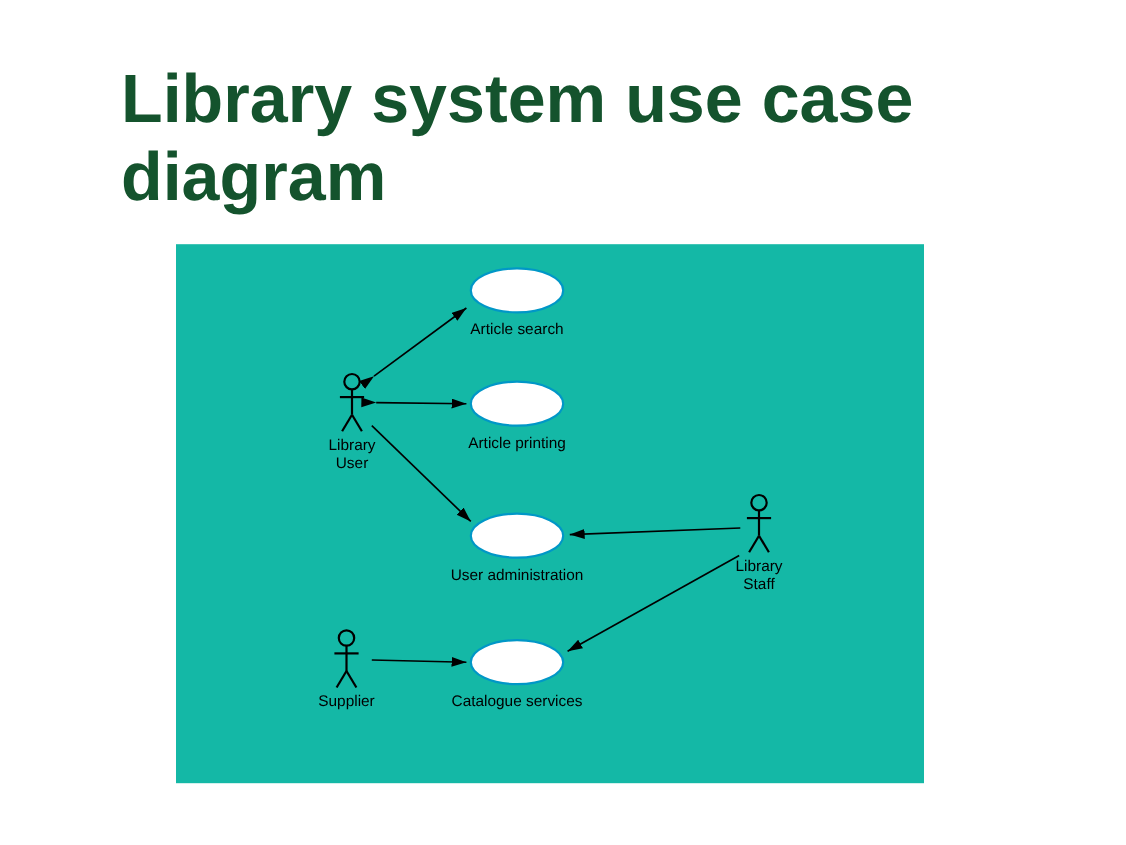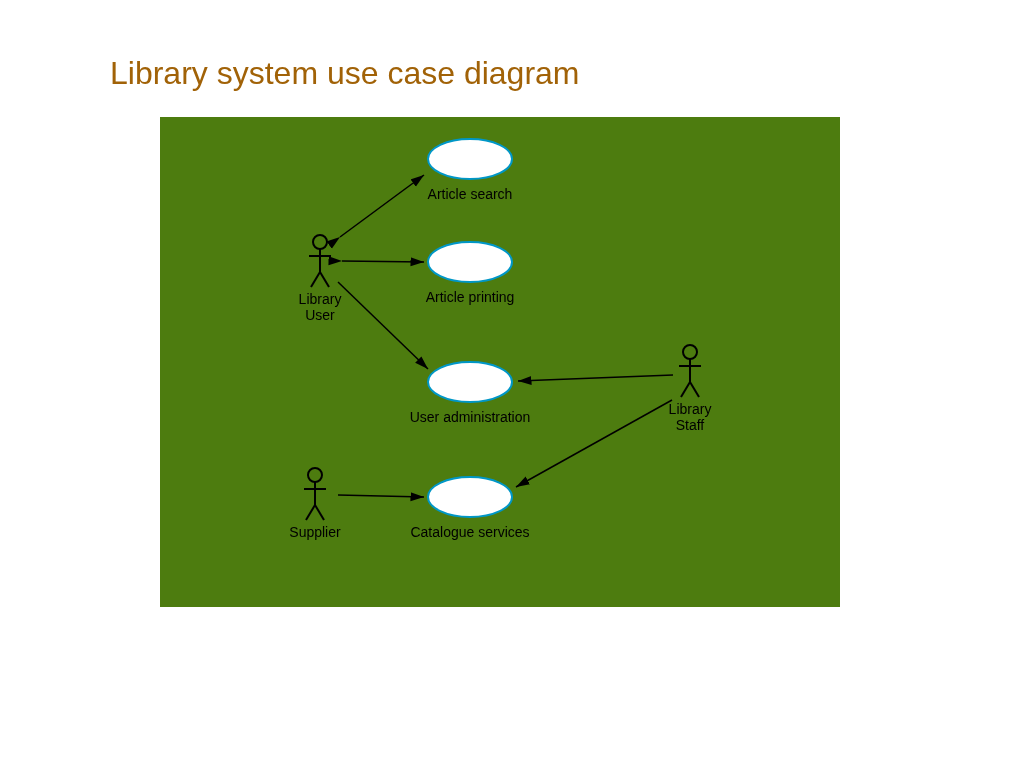--- a/index.html
+++ b/index.html
@@ -1,19 +1,19 @@
 <!DOCTYPE html>
 <html><head>
   <meta charset="utf-8">
   <style>
     * { margin: 0; padding: 0; box-sizing: border-box; }
     body { width: 1024px; height: 768px; font-family: Arial, Helvetica, sans-serif; background: #fff; overflow: hidden; }
     .slide { width: 100%; height: 100%; position: relative; padding: 55px 60px 0 60px; }
-    .title { font-size: 32px; font-weight: 400; color: #a16207; margin-left: 50px; margin-bottom: 25px; }
-    .diagram-container { width: 680px; height: 490px; background: #4d7c0f; margin-left: 100px; position: relative; }
+    .title { font-size: 62px; font-weight: 700; color: #14532d; margin-left: 50px; margin-bottom: 25px; }
+    .diagram-container { width: 680px; height: 490px; background: #14b8a6; margin-left: 100px; position: relative; }
     .diagram-container svg { position: absolute; top: 0; left: 0; width: 100%; height: 100%; }
     .caption { margin-top: 22px; margin-left: 80px; font-size: 22px; }
     .caption .label { font-weight: bold; text-decoration: underline; }
     .usecase-label { font-size: 14px; fill: #000; text-anchor: middle; }
     .actor-label   { font-size: 14px; fill: #000; text-anchor: middle; }
   </style>
 </head>
 <body>
 
 <div class="slide">

